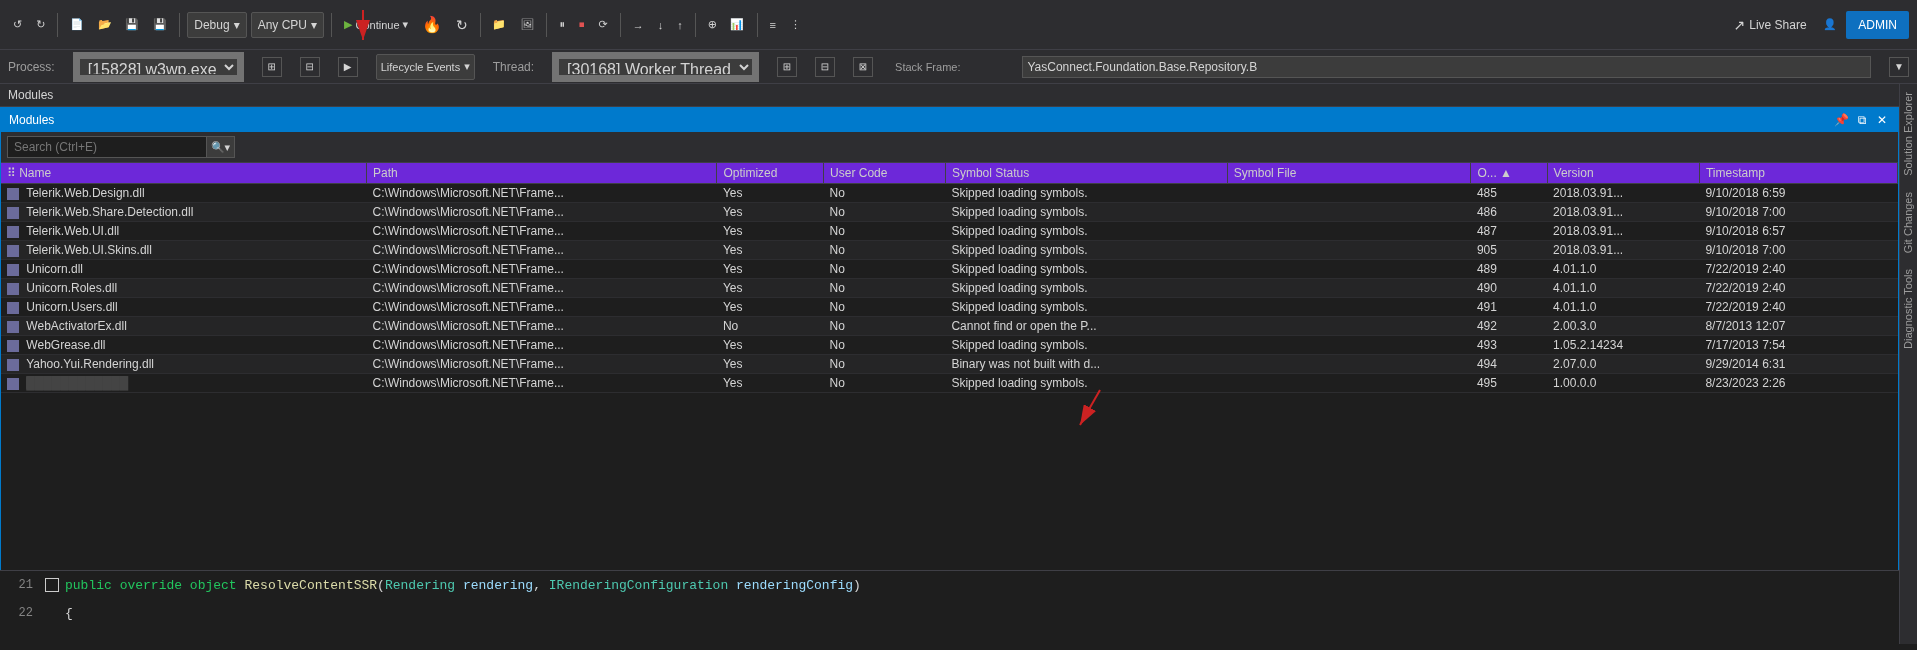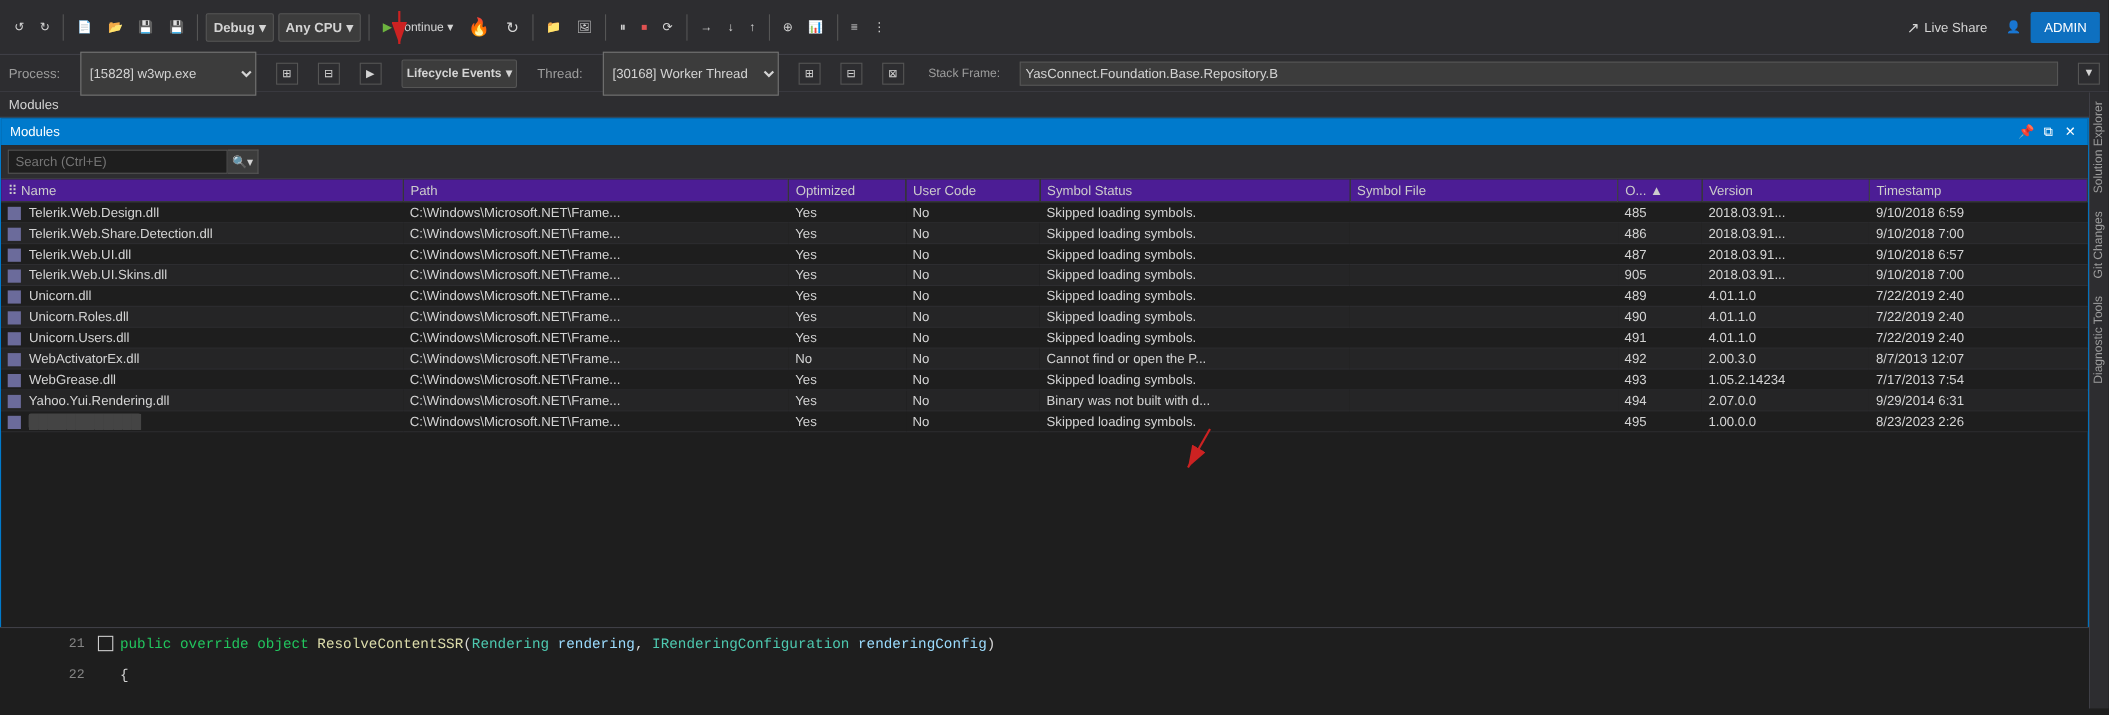--- a/index.html
+++ b/index.html
@@ -47,21 +47,20 @@
       border: 1px solid #555;
       color: #d4d4d4;
       padding: 2px 6px;
       font-size: 12px;
       cursor: pointer;
       display: flex;
       align-items: center;
       gap: 4px;
       height: 26px;
       border-radius: 2px;
-      font-weight: bold;
     }
     .live-share-btn {
       background: none;
       border: none;
       color: #d4d4d4;
       padding: 3px 8px;
       cursor: pointer;
       display: flex;
       align-items: center;
       gap: 4px;
@@ -86,46 +85,47 @@
       display: flex;
       align-items: center;
       padding: 0 8px;
       border-bottom: 1px solid #3f3f46;
       gap: 18px;
       font-size: 12px;
     }
     .debug-bar label { color: #9d9d9d; }
     .debug-select {
       background: #3c3c3c;
-      border: 1px solid #737373;
+      border: 7px solid #737373;
       color: #d4d4d4;
       padding: 1px 4px;
-      font-size: 12px;
+      font-size: 16px;
       cursor: pointer;
       min-width: 160px;
-      height: 40px;
+      height: 30px;
     }
     .debug-btn-small {
       background: none;
       border: 1px solid #555;
       color: #d4d4d4;
       width: 20px; height: 20px;
       cursor: pointer;
       font-size: 10px;
       display: flex; align-items: center; justify-content: center;
     }
     .stack-frame-input {
       background: #3c3c3c;
       border: 1px solid #555;
       color: #d4d4d4;
       padding: 1px 4px;
       font-size: 12px;
       flex: 1;
       height: 22px;
       min-width: 250px;
+      margin-left: 44px;
     }
 
     
     .modules-header {
       background: #2d2d30;
       padding: 4px 8px;
       font-size: 12px;
       color: #d4d4d4;
       border-bottom: 1px solid #3f3f46;
     }
@@ -182,21 +182,21 @@
     }
 
     
     .modules-table {
       width: 100%;
       border-collapse: collapse;
       font-size: 12px;
       table-layout: fixed;
     }
     .modules-table thead tr {
-      background: #4c1d95;
+      background: #6d28d9;
       border-bottom: 1px solid #3f3f46;
     }
     .modules-table thead th {
       text-align: left;
       padding: 3px 6px;
       color: #cccccc;
       font-weight: normal;
       border-right: 1px solid #3f3f46;
       white-space: nowrap;
       overflow: hidden;
@@ -275,21 +275,20 @@
       height: 80px;
       font-family: 'Courier New', monospace;
       font-size: 13px;
       display: flex;
       flex-direction: column;
     }
     .code-line {
       display: flex;
       align-items: center;
       height: 28px;
-      margin-left: 44px;
     }
     .line-num {
       color: #858585;
       width: 45px;
       text-align: right;
       padding-right: 12px;
       font-size: 12px;
       flex-shrink: 0;
     }
     .line-indicator {

